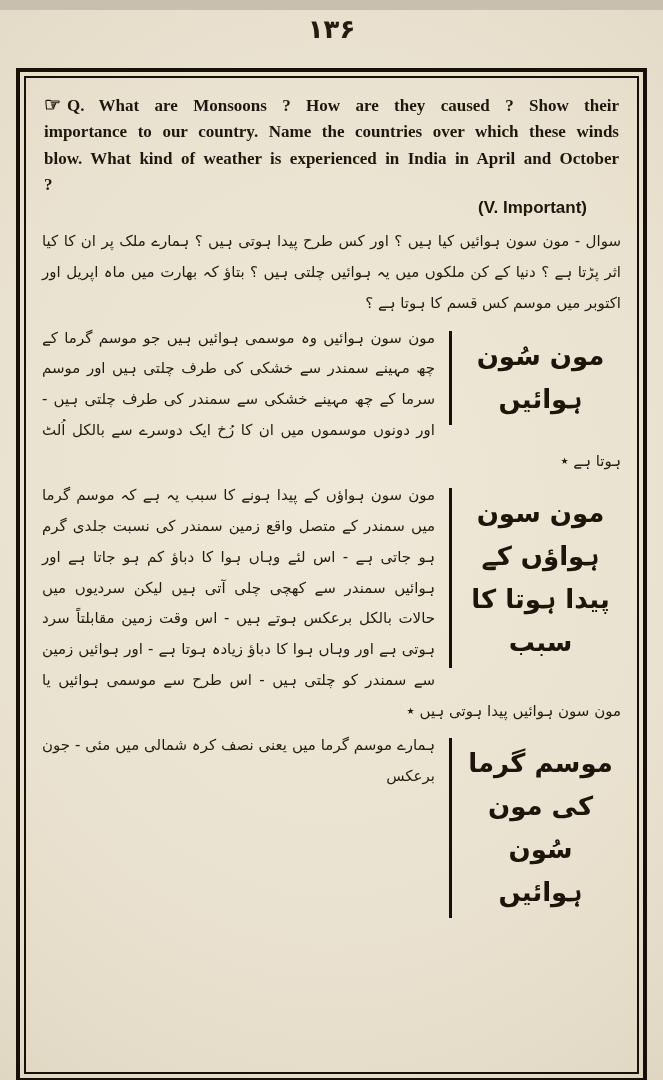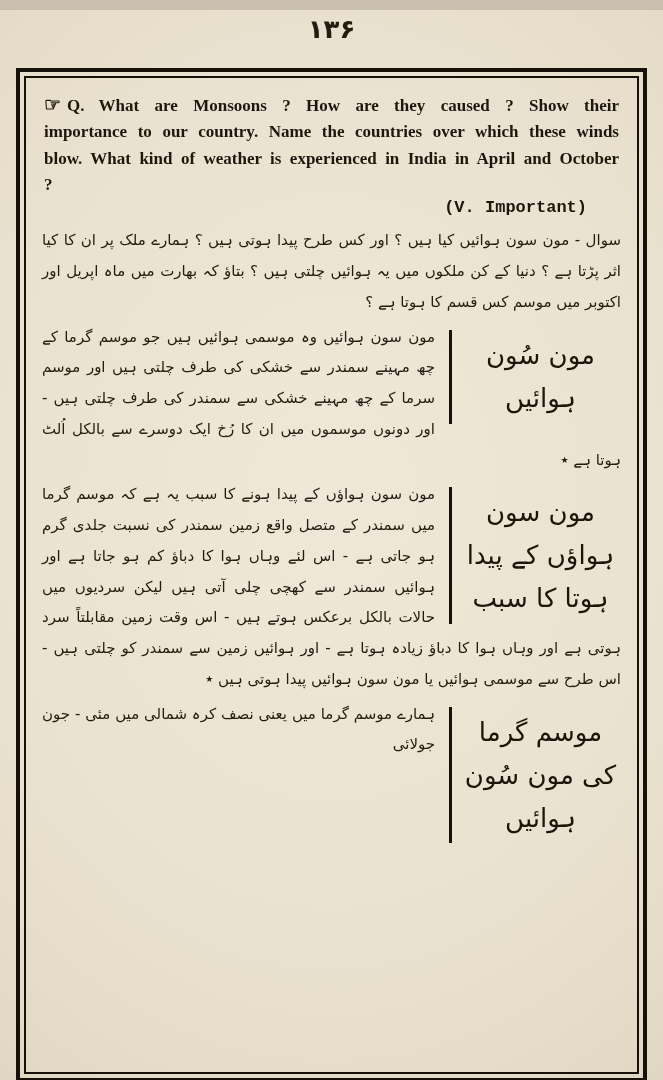--- a/index.html
+++ b/index.html
@@ -47,21 +47,21 @@
     font-size: 17px;
     line-height: 1.55;
     text-align: justify;
     word-spacing: 4px;
     margin: 2px 2px 0 2px;
     color: #1e170d;
   }
   .english .hand { font-size: 19px; padding-right: 6px; }
   .english .qlabel { padding-right: 14px; }
   .important {
-    font-family: Liberation Mono, monospace;
+    font-family: Liberation Sans, sans-serif;
     font-weight: bold;
     font-size: 17px;
     text-align: right;
     margin: 0 34px 8px 0;
     color: #1e170d;
   }
   .urdu {
     direction: rtl;
     unicode-bidi: embed;
     text-align: justify;
@@ -72,21 +72,21 @@
   }
   .section {
     clear: both;
     direction: rtl;
     margin-top: 4px;
   }
   .side-heading {
     float: right;
     direction: rtl;
     font-size: 26px;
-    font-weight: normal;
+    font-weight: bold;
     line-height: 1.65;
     text-align: center;
     max-width: 172px;
     border-left: 3px solid #17110a;
     padding: 4px 4px 4px 12px;
     margin: 8px 0 6px 14px;
     color: #1d1509;
   }
   .section .urdu { margin-top: 2px; }
 </style>
@@ -113,18 +113,18 @@
         <p class="urdu">مون سون ہوائیں وہ موسمی ہوائیں ہیں جو موسم گرما کے چھ مہینے سمندر سے خشکی کی طرف چلتی ہیں اور موسم سرما کے چھ مہینے خشکی سے سمندر کی طرف چلتی ہیں - اور دونوں موسموں میں ان کا رُخ ایک دوسرے سے بالکل اُلٹ ہوتا ہے ٭</p>
       </div>
 
       <div class="section">
         <div class="side-heading">مون سون ہواؤں کے پیدا ہوتا کا سبب</div>
         <p class="urdu">مون سون ہواؤں کے پیدا ہونے کا سبب یہ ہے کہ موسم گرما میں سمندر کے متصل واقع زمین سمندر کی نسبت جلدی گرم ہو جاتی ہے - اس لئے وہاں ہوا کا دباؤ کم ہو جاتا ہے اور ہوائیں سمندر سے کھچی چلی آتی ہیں لیکن سردیوں میں حالات بالکل برعکس ہوتے ہیں - اس وقت زمین مقابلتاً سرد ہوتی ہے اور وہاں ہوا کا دباؤ زیادہ ہوتا ہے - اور ہوائیں زمین سے سمندر کو چلتی ہیں - اس طرح سے موسمی ہوائیں یا مون سون ہوائیں پیدا ہوتی ہیں ٭</p>
       </div>
 
       <div class="section">
         <div class="side-heading">موسم گرما کی مون سُون ہوائیں</div>
-        <p class="urdu">ہمارے موسم گرما میں یعنی نصف کرہ شمالی میں مئی - جون جولائی</p>
+        <p class="urdu">ہمارے موسم گرما میں یعنی نصف کرہ شمالی میں مئی - جون برعکس</p>
       </div>
 
     </div>
   </div>
 </div>
 
 </body></html>

